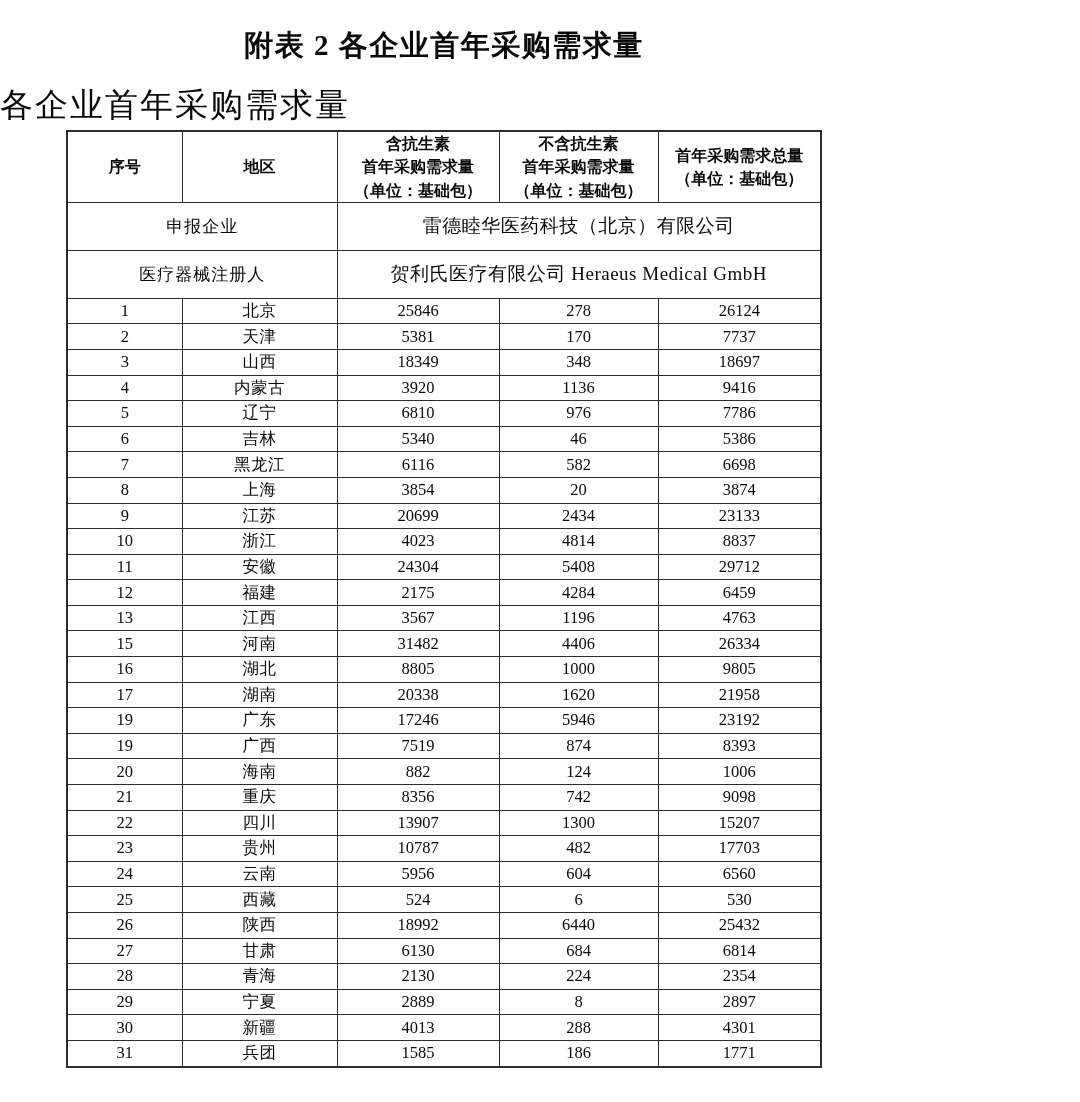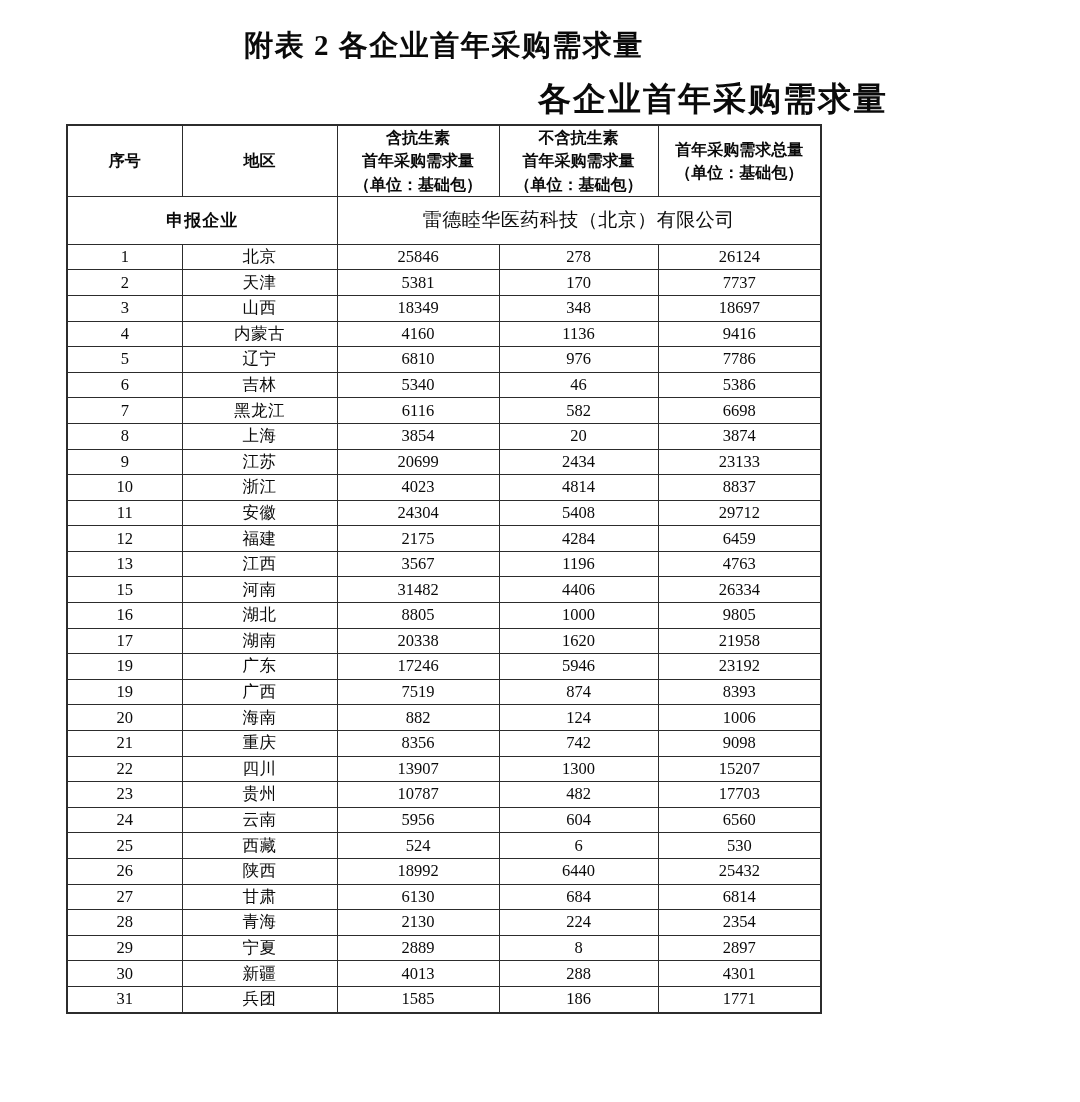--- a/index.html
+++ b/index.html
@@ -21,25 +21,25 @@
   }
   .doc-title {
     text-align: center;
     font-size: 29px;
     font-weight: bold;
     letter-spacing: 1.5px;
     padding-top: 30px;
     line-height: 1.1;
   }
   .doc-subtitle {
-    text-align: right;
+    text-align: left;
     font-size: 33px;
-    font-weight: bold;
+    font-weight: normal;
     letter-spacing: 2px;
-    margin-top: 19px;
+    margin-top: 25px;
     line-height: 1.1;
   }
   table.main-table {
     border-collapse: collapse;
     table-layout: fixed;
     width: 754px;
     margin: 7px auto 0 auto;
     border: 2px solid #2c2c2c;
   }
   .main-table th,
@@ -51,21 +51,21 @@
     overflow: hidden;
   }
   .main-table thead th {
     font-weight: bold;
     font-size: 16px;
     line-height: 1.45;
     height: 68px;
     white-space: pre-line;
   }
   .info-label {
-    font-weight: bold;
+    font-weight: normal;
     font-size: 17px;
     height: 47px;
     letter-spacing: 1px;
   }
   .info-value {
     font-size: 19px;
     height: 47px;
     letter-spacing: 0.5px;
   }
   .main-table tbody.data td {
@@ -104,20 +104,24 @@
 （单位：基础包）</th>
         <th>首年采购需求总量
 （单位：基础包）</th>
       </tr>
     </thead>
     <tbody>
       <tr>
         <td colspan="2" class="info-label">申报企业</td>
         <td colspan="3" class="info-value">雷德睦华医药科技（北京）有限公司</td>
       </tr>
+      <tr>
+        <td colspan="2" class="info-label">医疗器械注册人</td>
+        <td colspan="3" class="info-value">贺利氏医疗有限公司 Heraeus Medical GmbH</td>
+      </tr>
     </tbody>
     <tbody class="data">
         <tr>
           <td class="c-index">1</td>
           <td class="c-region">北京</td>
           <td class="c-num">25846</td>
           <td class="c-num">278</td>
           <td class="c-num">26124</td>
         </tr>
         <tr>
@@ -130,21 +134,21 @@
         <tr>
           <td class="c-index">3</td>
           <td class="c-region">山西</td>
           <td class="c-num">18349</td>
           <td class="c-num">348</td>
           <td class="c-num">18697</td>
         </tr>
         <tr>
           <td class="c-index">4</td>
           <td class="c-region">内蒙古</td>
-          <td class="c-num">4160</td>
+          <td class="c-num">3920</td>
           <td class="c-num">1136</td>
           <td class="c-num">9416</td>
         </tr>
         <tr>
           <td class="c-index">5</td>
           <td class="c-region">辽宁</td>
           <td class="c-num">6810</td>
           <td class="c-num">976</td>
           <td class="c-num">7786</td>
         </tr>

